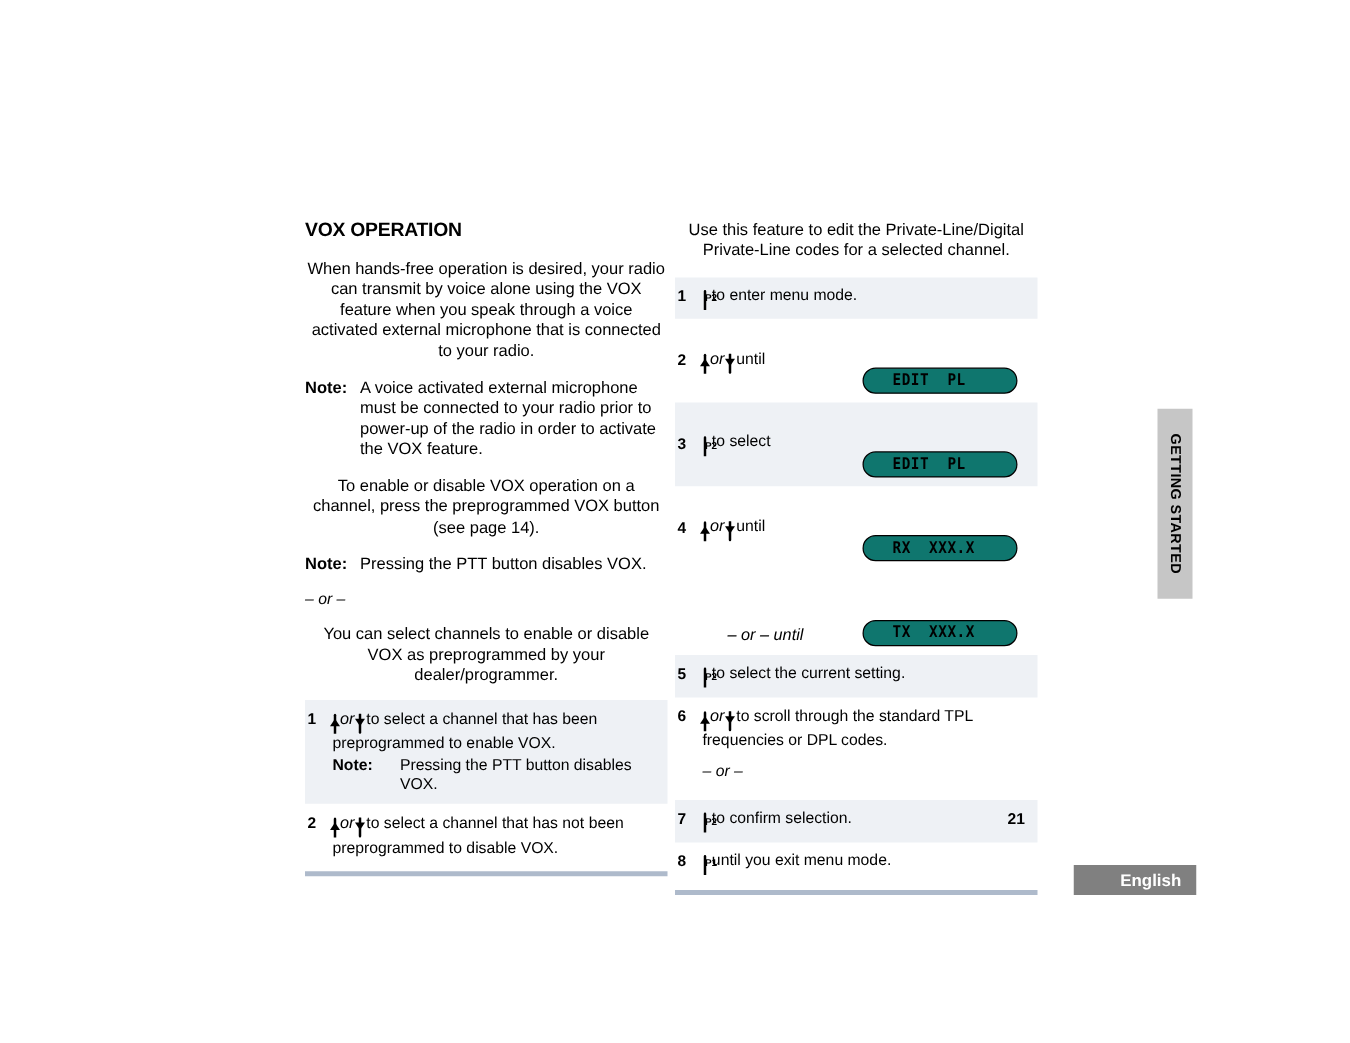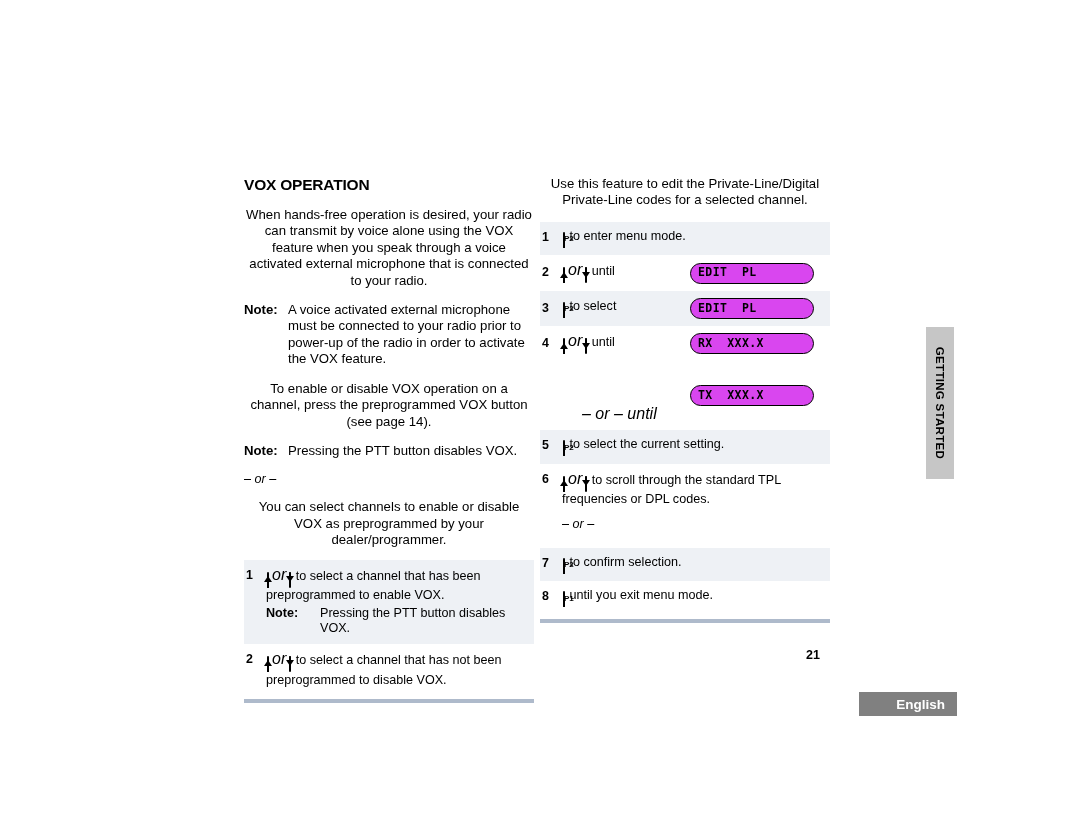--- a/index.html
+++ b/index.html
@@ -128,26 +128,27 @@
     flex: 0 0 auto;
   }
   .lcd-row .lr-text.indent { padding-left: 20px; flex: 0 0 108px; margin-top: 37px; }
 
   
   .lcd {
     width: 124px;
     height: 21px;
     border: 1.6px solid #000;
     border-radius: 11px;
-    background: #d946ef;
+    background: #0f766e;
     display: flex;
     align-items: center;
     box-sizing: border-box;
-    padding-left: 7px;
+    padding-left: 23px;
     overflow: hidden;
+    margin-top: 32px;
   }
   .lcd-txt {
     font-family: "DejaVu Sans Mono", monospace;
     font-size: 11.5px;
     font-weight: bold;
     letter-spacing: 0.4px;
     line-height: 1;
     white-space: pre;
     transform: scaleY(1.12);
     transform-origin: left center;
@@ -216,21 +217,21 @@
     border-bottom: 6px solid #000;
   }
   .btn-dn::after {
     top: 3.5px;
     border-left: 4.5px solid transparent;
     border-right: 4.5px solid transparent;
     border-top: 6px solid #000;
   }
   .or-it {
     font-style: italic;
-    font-size: 16px;
+    font-size: 13px;
     margin: 0 2px;
   }
 
   
   .side-tab {
     position: absolute;
     left: 926px;
     top: 327px;
     width: 28px;
     height: 152px;

